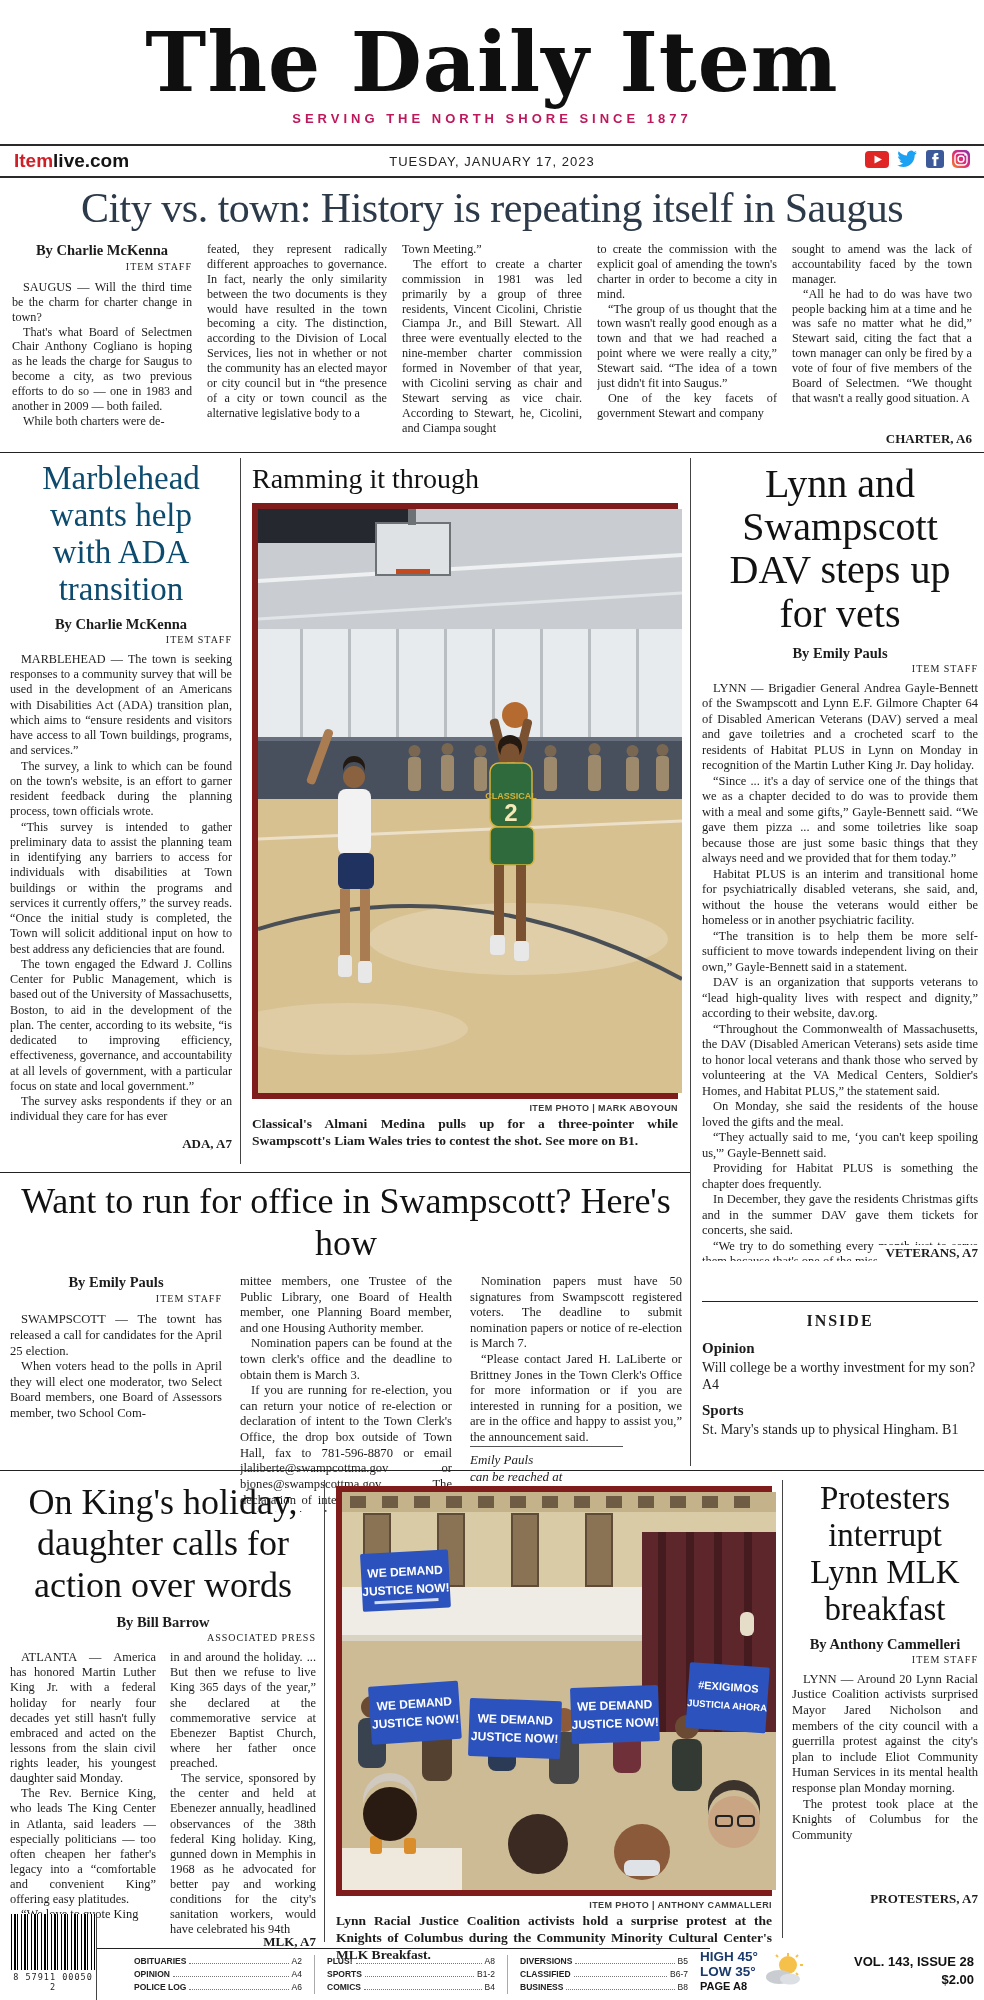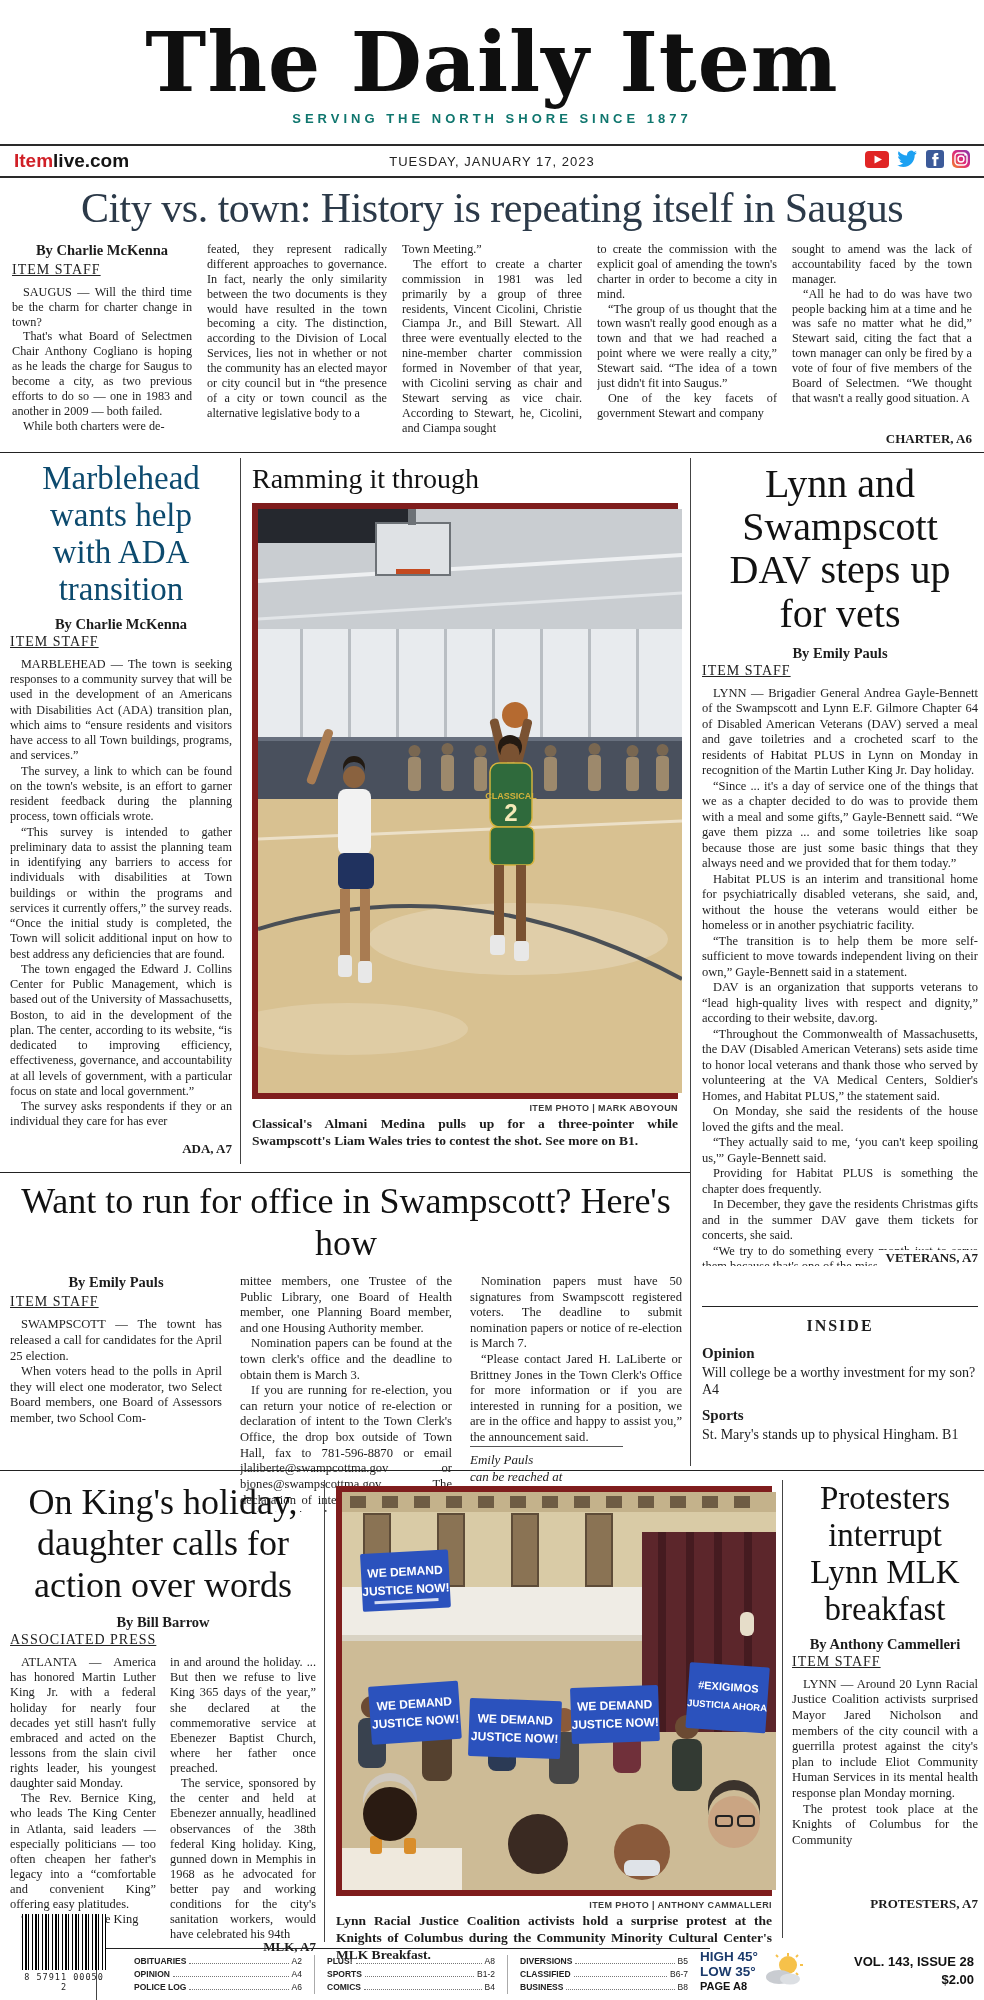--- a/index.html
+++ b/index.html
@@ -3,37 +3,37 @@
 <meta charset="utf-8">
 <style>
   html,body{margin:0;padding:0;background:#e9e9e9;}
   .page{position:relative;width:984px;height:2000px;margin:0 auto;background:#fff;overflow:hidden;
         font-family:"Liberation Serif",serif;color:#1c1c1c;}
   
   .masthead{position:absolute;top:0;left:0;right:0;height:140px;text-align:center;margin-top:7px;}
   .paper-title{margin:14px 0 0;font-family:"DejaVu Serif",serif;font-weight:900;font-size:82px;
                line-height:1;letter-spacing:1px;color:#0f0f0f;}
   .tagline{margin-top:8px;font-family:"Liberation Sans",sans-serif;font-weight:700;font-size:13px;
-           letter-spacing:4px;color:#0f766e;}
+           letter-spacing:4px;color:#be185d;}
   
   .datebar{position:absolute;top:144px;left:0;right:0;height:34px;border-top:2px solid #2a2a2a;
            border-bottom:2px solid #2a2a2a;display:flex;align-items:center;box-sizing:border-box;
            padding:0 14px;font-family:"Liberation Sans",sans-serif;}
   .site{font-weight:800;font-size:19px;}
   .site-red{color:#d02027;}
   .site-black{color:#141414;}
   .date{position:absolute;left:50%;transform:translateX(-50%);font-size:13px;letter-spacing:1px;color:#222;}
   .social{margin-left:auto;display:flex;gap:8px;align-items:center;}
   .sicon{display:inline-block;cursor:pointer;}
   
   .rule{position:absolute;height:0;border:none;border-top:1px solid #222;margin:0;}
   .vdiv{position:absolute;width:1px;background:#444;}
   
   .byline{text-align:center;font-weight:700;font-size:14.5px;margin:0 0 1px;}
-  .byline-org{text-align:left;font-size:14px;letter-spacing:1px;margin:0 0 7px;color:#222;text-decoration:underline;}
+  .byline-org{text-align:right;font-size:10px;letter-spacing:1px;margin:0 0 7px;color:#222;}
   .paras{text-align:justify;}
   .paras p{margin:0;text-indent:11px;}
   .nfi p:first-child{text-indent:0;}
   .jump{position:absolute;right:0;bottom:0;background:#fff;padding-left:8px;
         font-weight:700;font-size:13px;}
   .credit{text-align:right;font-family:"Liberation Sans",sans-serif;font-weight:700;font-size:9px;
           letter-spacing:.4px;color:#3a3a3a;margin:4px 0 3px;}
   .caption{font-weight:700;font-size:13.5px;line-height:1.25;text-align:justify;}
   .pre{white-space:pre-line;}
   
@@ -68,21 +68,21 @@
   .king{position:absolute;top:1482px;left:10px;width:306px;}
   .king-head{margin:0 0 8px;font-weight:400;font-size:36px;line-height:1.15;text-align:center;color:#121212;}
   .king-cols{display:grid;grid-template-columns:repeat(2,1fr);gap:14px;height:300px;}
   .king-col{position:relative;overflow:hidden;font-size:12.4px;line-height:1.22;}
   .protest{position:absolute;top:1486px;left:336px;width:436px;}
   .protesters{position:absolute;top:1480px;left:792px;width:186px;}
   .pr-head{margin:0 0 8px;font-weight:400;font-size:33px;line-height:1.12;text-align:center;color:#121212;}
   .pr-body{position:relative;height:235px;overflow:hidden;font-size:12.6px;line-height:1.24;}
   
   .footer{position:absolute;top:1950px;left:0;width:984px;height:50px;font-family:"Liberation Sans",sans-serif;}
-  .barcode{position:absolute;left:22px;top:-36px;width:84px;text-align:center;}
+  .barcode{position:absolute;left:11px;top:-36px;width:84px;text-align:center;}
   .bars{height:56px;background:repeating-linear-gradient(90deg,#000 0 1px,#fff 1px 3px,#000 3px 5px,#fff 5px 6px,#000 6px 7px,#fff 7px 10px);}
   .bc-num{font-family:"DejaVu Sans Mono",monospace;font-size:8.5px;letter-spacing:1px;margin-top:2px;}
   .ix-wrap{position:absolute;left:122px;top:5px;display:flex;}
   .ix-group{width:168px;padding:0 12px;border-left:1px solid #aaa;}
   .ix-group:first-child{border-left:none;}
   .ix-row{display:flex;align-items:baseline;font-size:8.5px;font-weight:700;line-height:13px;color:#222;}
   .ix-dots{flex:1;border-bottom:1px dotted #777;margin:0 3px 2px;}
   .ix-page{font-weight:400;}
   .weather{position:absolute;left:700px;top:0;display:flex;align-items:center;gap:6px;}
   .w-high{font-weight:800;font-size:13.5px;color:#1b3a6b;line-height:1.1;}

